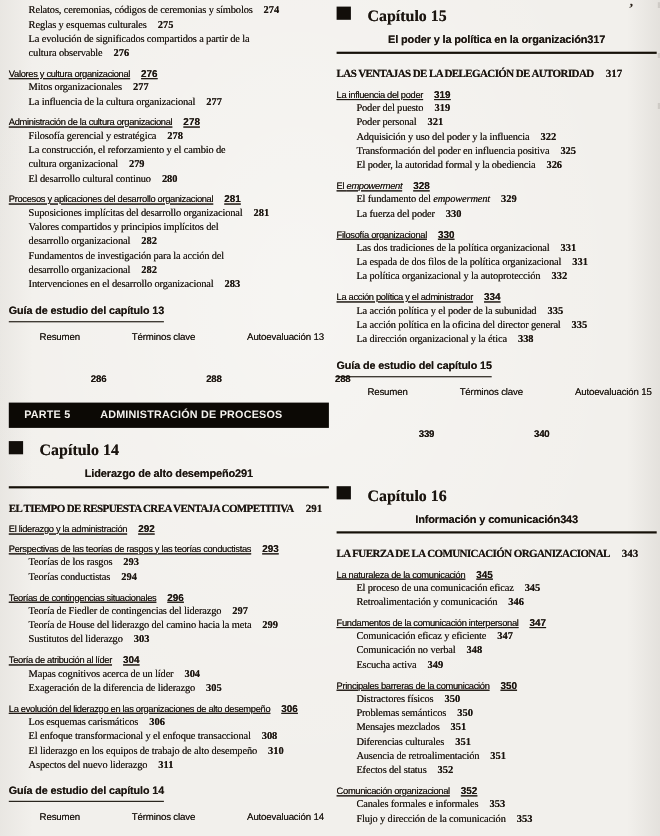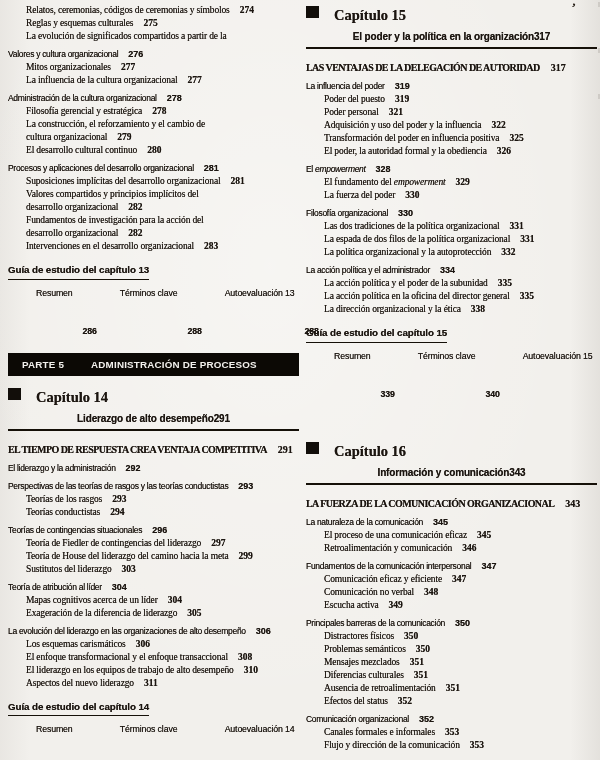--- a/index.html
+++ b/index.html
@@ -24,21 +24,21 @@
   .line.sub{
     font-family:"Liberation Serif",serif;
     font-size:9.5px;line-height:13px;
     padding-left:18px;letter-spacing:-0.15px;
     white-space:nowrap;
   }
   
   .line.top{
     font-family:"Liberation Sans",sans-serif;
     font-size:8.5px;line-height:13px;margin-top:5px;
-    letter-spacing:-0.3px;white-space:nowrap;
+    letter-spacing:-0.3px;white-space:nowrap;text-decoration:underline;
   }
   .page-num{font-weight:bold;margin-left:10px;letter-spacing:0;}
   .line.top .page-num{font-size:9px;}
   
   .caps{
     font-family:"Liberation Serif",serif;font-weight:bold;
     font-size:10px;letter-spacing:-0.55px;
     margin-top:11px;line-height:15px;white-space:nowrap;
   }
   .caps .page-num{margin-left:11px;font-size:10px;}
@@ -93,20 +93,21 @@
 </head>
 <body>
 
 <div class="page">
   <div class="artifact">’</div>
   <div class="edge-noise"></div>
 <div class="col" style="left: 8px; top: 4px; width: 291px;">
       <div class="line sub"><span class="etext">Relatos, ceremonias, códigos de ceremonias y símbolos</span><span class="page-num">274</span></div>
       <div class="line sub"><span class="etext">Reglas y esquemas culturales</span><span class="page-num">275</span></div>
       <div class="line sub"><span class="etext">La evolución de significados compartidos a partir de la</span></div>
+      <div class="line sub"><span class="etext">cultura observable</span><span class="page-num">276</span></div>
       <div class="line top"><span class="etext">Valores y cultura organizacional</span><span class="page-num">276</span></div>
       <div class="line sub"><span class="etext">Mitos organizacionales</span><span class="page-num">277</span></div>
       <div class="line sub"><span class="etext">La influencia de la cultura organizacional</span><span class="page-num">277</span></div>
       <div class="line top"><span class="etext">Administración de la cultura organizacional</span><span class="page-num">278</span></div>
       <div class="line sub"><span class="etext">Filosofía gerencial y estratégica</span><span class="page-num">278</span></div>
       <div class="line sub"><span class="etext">La construcción, el reforzamiento y el cambio de</span></div>
       <div class="line sub"><span class="etext">cultura organizacional</span><span class="page-num">279</span></div>
       <div class="line sub"><span class="etext">El desarrollo cultural continuo</span><span class="page-num">280</span></div>
       <div class="line top"><span class="etext">Procesos y aplicaciones del desarrollo organizacional</span><span class="page-num">281</span></div>
       <div class="line sub"><span class="etext">Suposiciones implícitas del desarrollo organizacional</span><span class="page-num">281</span></div>

